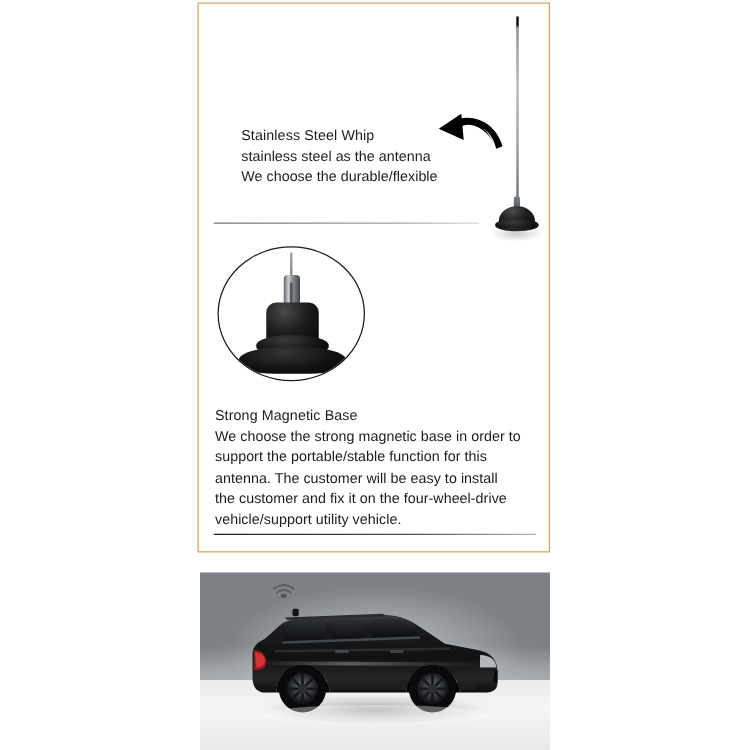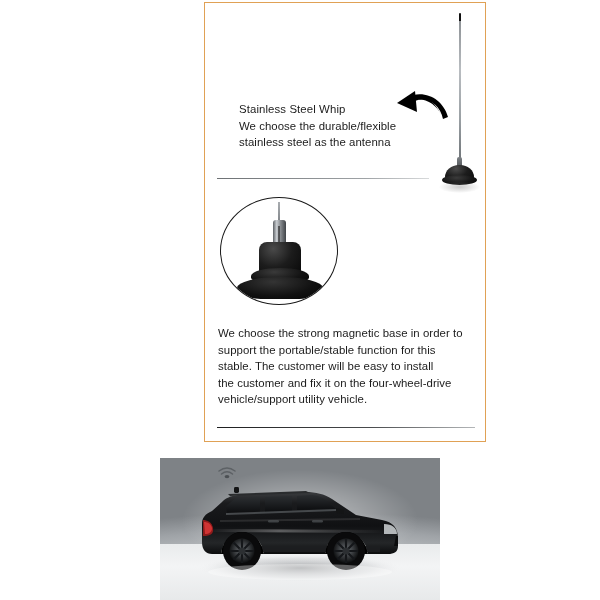--- a/index.html
+++ b/index.html
@@ -11,21 +11,20 @@
   }
   #page { position: relative; width: 600px; height: 600px; background: #fff; }
 
   
   .info-panel {
     position: absolute;
     left: 158px; top: 2px;
     width: 282px; height: 440px;
     border: 1.5px solid #e0a155;
     background: #ffffff;
-    margin-left: 46px;
   }
 
   
   .antenna { position: absolute; left: 232px; top: 6px; width: 46px; height: 180px; }
   .whip-tip {
     position: absolute; left: 22px; top: 4px;
     width: 2px; height: 10px; background: #111; border-radius: 1px;
   }
   .whip-rod {
     position: absolute; left: 22.2px; top: 12px;
@@ -152,38 +151,39 @@
     <div class="arrow-curved">
       <svg width="56" height="46" viewBox="0 0 56 46">
         <path d="M53 30 C48 12 30 2 12 10 L20 14 C33 9 45 18 48 32 Z" fill="#000"></path>
         <path d="M20 4 L2 16 L22 25 Z" fill="#000"></path>
         <path d="M12 10 C26 5 40 13 46 28 C42 18 30 10 18 13 Z" fill="#000"></path>
       </svg>
     </div>
 
     <div class="txt-block block-whip">
       <div class="txt-title">Stainless Steel Whip</div>
+      <div class="txt-body">stainless steel as the antenna</div>
       <div class="txt-body">We choose the durable/flexible</div>
-      <div class="txt-body">stainless steel as the antenna</div>
     </div>
 
     <div class="rule rule-1"></div>
 
     <div class="circle-photo">
       <div class="cp-rod"></div>
       <div class="cp-spring"></div>
       <div class="cp-body"></div>
       <div class="cp-ring1"></div>
       <div class="cp-ring2"></div>
     </div>
 
     <div class="txt-block block-base">
+      <div class="txt-title">Strong Magnetic Base</div>
       <div class="txt-body">We choose the strong magnetic base in order to</div>
       <div class="txt-body">support the portable/stable function for this</div>
-      <div class="txt-body">stable. The customer will be easy to install</div>
+      <div class="txt-body">antenna. The customer will be easy to install</div>
       <div class="txt-body">the customer and fix it on the four-wheel-drive</div>
       <div class="txt-body">vehicle/support utility vehicle.</div>
     </div>
 
     <div class="rule rule-2"></div>
   </div>
 
   <div class="car-photo">
     <div class="car-floor"></div>
     <div class="car-vign"></div>

